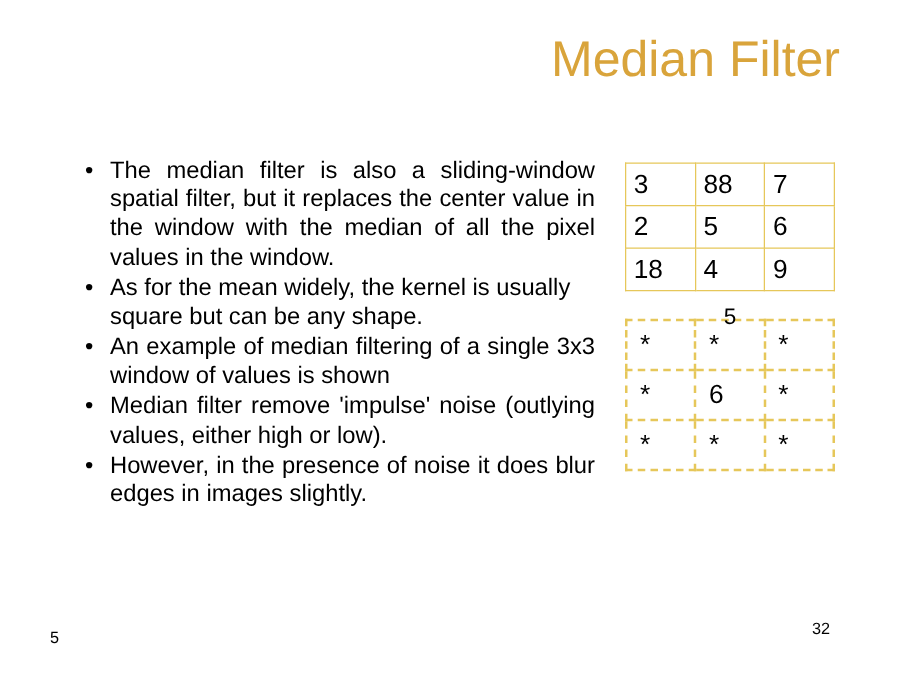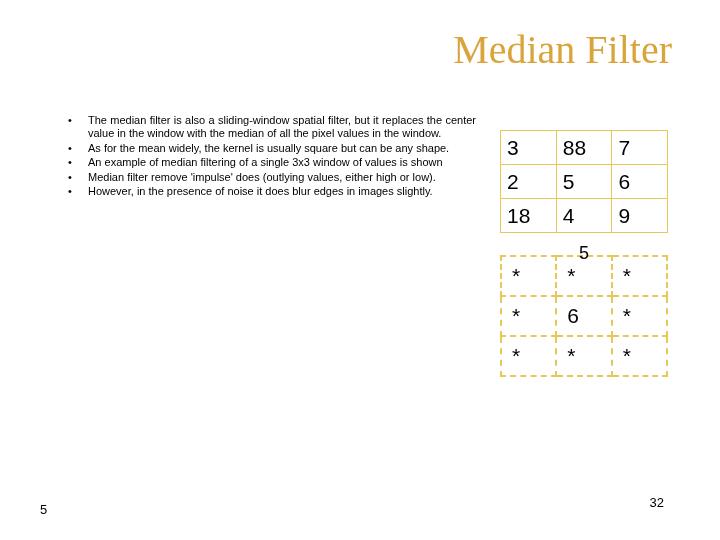--- a/index.html
+++ b/index.html
@@ -1,25 +1,25 @@
 <!DOCTYPE html>
 <html><head>
 <meta charset="utf-8">
 <style>
   * { box-sizing: border-box; margin: 0; padding: 0; }
   html, body { width: 720px; height: 540px; background: #fff; font-family: Arial, Helvetica, sans-serif; }
   .slide { position: relative; width: 720px; height: 540px; }
   .title {
     position: absolute; top: 26px; right: 48px;
-    font-family: Liberation Serif, serif;
+    font-family: Liberation Sans, sans-serif;
     font-size: 40px; color: #d9a43b; font-weight: 500;
   }
   .bullets {
-    position: absolute; top: 114px; left: 56px; width: 420px;
-    font-size: 11px; color: #000; line-height: 1.22;
+    position: absolute; top: 125px; left: 56px; width: 420px;
+    font-size: 19px; color: #000; line-height: 1.22;
   }
   .bullets ul { list-style: none; }
   .bullets li { position: relative; padding-left: 32px; margin-bottom: 1px; }
   .bullets li::before { content: "•"; position: absolute; left: 12px; top: 0; }
   .just { text-align: justify; }
   .tables {
     position: absolute; top: 130px; right: 40px; width: 180px;
     font-size: 21px; color: #000;
   }
   .tbl { border-collapse: collapse; width: 168px; }
@@ -43,21 +43,21 @@
 
 <div class="slide">
 
   <div class="title">Median Filter</div>
 
   <div class="bullets">
     <ul>
       <li class="just"><span>The median filter is also a sliding-window spatial filter, but it replaces the center value in the window with the median of all the pixel values in the window.</span></li>
       <li><span>As for the mean widely, the kernel is usually square but can be any shape.</span></li>
       <li class="just"><span>An example of median filtering of a single 3x3 window of values is shown</span></li>
-      <li class="just"><span>Median filter remove 'impulse' does (outlying values, either high or low).</span></li>
+      <li class="just"><span>Median filter remove 'impulse' noise (outlying values, either high or low).</span></li>
       <li class="just"><span>However, in the presence of noise it does blur edges in images slightly.</span></li>
     </ul>
   </div>
 
   <div class="tables">
     <table class="tbl">
       <tbody>
           <tr>
         <td>3</td>
         <td>88</td>

